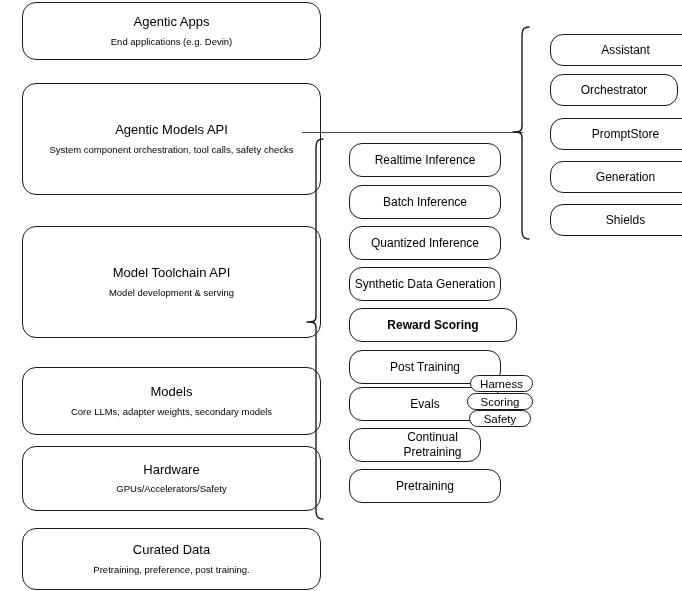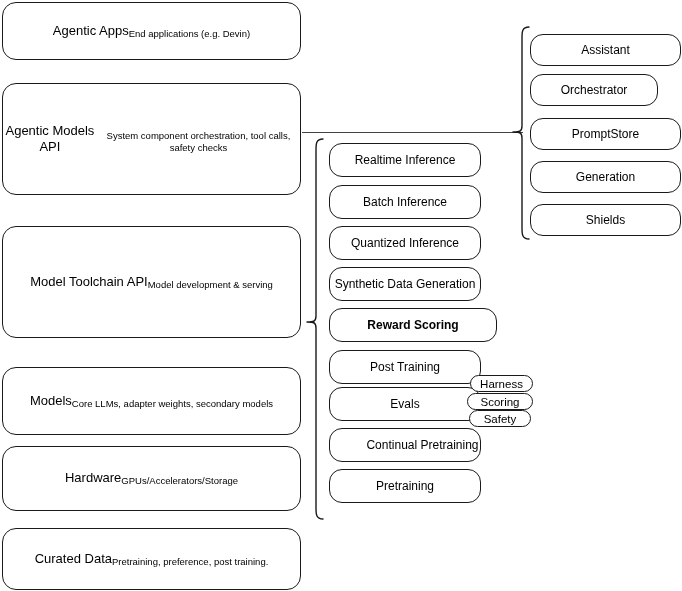--- a/index.html
+++ b/index.html
@@ -21,25 +21,26 @@
   }
 
   
   .box {
     position: absolute;
     box-sizing: border-box;
     border: 1px solid #1a1a1a;
     border-radius: 12px;
     background: #ffffff;
     display: flex;
-    flex-direction: row;
+    flex-direction: column;
     align-items: center;
     justify-content: center;
     text-align: center;
     line-height: 1.25;
+    margin-left: 20px;
   }
 
   
   .layer {
     border-radius: 14px;
   }
   .layer .title {
     font-size: 13px;
     color: #000;
   }
@@ -104,21 +105,21 @@
     <div class="subtitle">Model development &amp; serving</div>
   </div>
 
   <div class="box layer" style="left:2px; top:367px; width:299px; height:68px;text-align:right;">
     <div class="title">Models</div>
     <div class="subtitle">Core LLMs, adapter weights, secondary models</div>
   </div>
 
   <div class="box layer" style="left:2px; top:446px; width:299px; height:65px;">
     <div class="title">Hardware</div>
-    <div class="subtitle">GPUs/Accelerators/Storage</div>
+    <div class="subtitle">GPUs/Accelerators/Safety</div>
   </div>
 
   <div class="box layer" style="left:2px; top:528px; width:299px; height:62px;">
     <div class="title">Curated Data</div>
     <div class="subtitle">Pretraining, preference, post training.</div>
   </div>
 
   <div class="connector" style="left:302px; top:132px; width:221px;"></div>
 
   <div class="brace" style="left:306px; top:138px; width:18px; height:382px;">
@@ -141,21 +142,21 @@
   </div>
   <div class="box cap" style="left:329px; top:308px; width:168px; height:34px;font-weight:bold;">
     <span>Reward Scoring</span>
   </div>
   <div class="box cap" style="left:329px; top:350px; width:152px; height:34px;">
     <span>Post Training</span>
   </div>
   <div class="box cap" style="left:329px; top:387px; width:152px; height:34px;">
     <span>Evals</span>
   </div>
-  <div class="box cap" style="left:329px; top:428px; width:152px; height:34px;padding-left:35px;">
+  <div class="box cap" style="left:329px; top:428px; width:132px; height:34px;padding-left:35px;">
     <span>Continual Pretraining</span>
   </div>
   <div class="box cap" style="left:329px; top:469px; width:152px; height:34px;">
     <span>Pretraining</span>
   </div>
 
   <div class="pill" style="left:470px; top:375px; width:63px; height:17px;">
     <span>Harness</span>
   </div>
   <div class="pill" style="left:467px; top:393px; width:66px; height:17px;">

